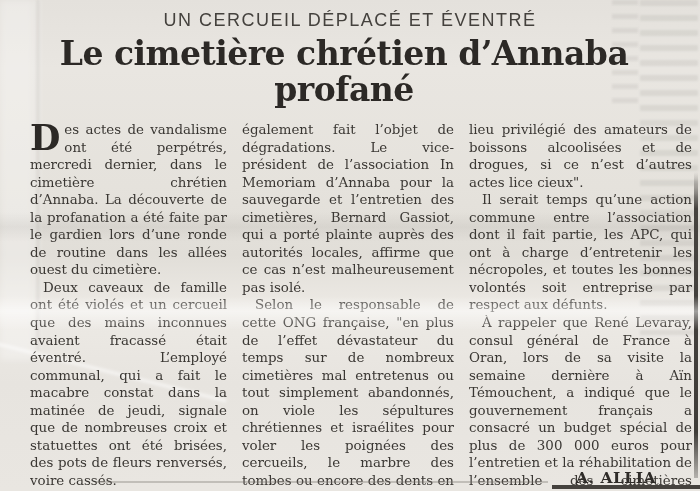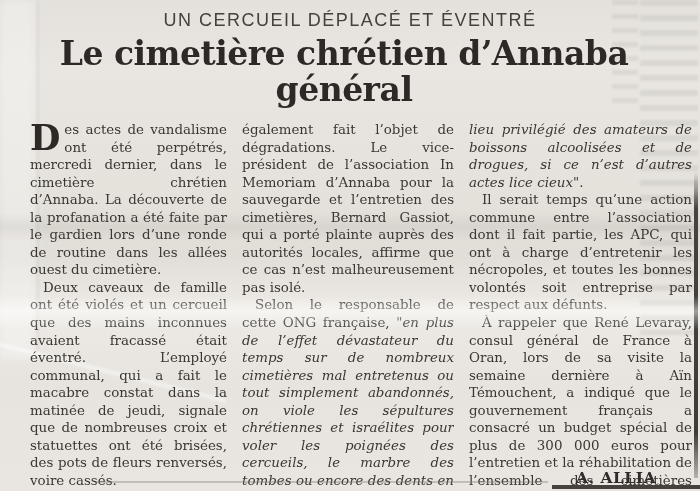--- a/index.html
+++ b/index.html
@@ -47,39 +47,39 @@
   .columns{position:absolute;left:30px;top:121px;width:662px;height:366px;
     display:flex;gap:15px;z-index:2;}
   .col{text-align:justify;font-size:13.4px;line-height:17.55px;overflow:hidden;}
   .col-1{width:197px;}
   .col-2{width:212px;}
   .col-3{width:223px;}
   .col p{margin:0;text-indent:13px;}
   .col p.noindent{text-indent:0;}
   .dropcap{float:left;font-size:35px;line-height:29px;font-weight:bold;
     padding:2px 4px 0 0;color:#2c2926;}
-  .it{font-style:italic;margin-top:36px;}
+  .it{margin-top:36px;}
   .byline{position:absolute;right:44px;top:468px;font-weight:bold;font-size:15.5px;
     letter-spacing:.5px;color:#2f2c29;z-index:2;}
 </style>
 </head>
 <body>
 
 <div class="paper">
 
   <div class="edge-left-light"></div>
   <div class="fold-left"></div>
   <div class="crease-diagonal"></div>
   <div class="showthrough-right"></div>
   <div class="showthrough-right2"></div>
 
   <div class="kicker">UN CERCUEIL DÉPLACÉ ET ÉVENTRÉ</div>
   <div class="headline">
     <div>Le cimetière chrétien d’Annaba</div>
-    <div>général</div>
+    <div>profané</div>
   </div>
 
   <div class="columns">
       <div class="col col-1">
         <p class="noindent"><span class="dropcap">D</span><span>es actes de vandalisme ont été perpétrés, mercredi dernier, dans le cimetière chrétien d’Annaba. La découverte de la profanation a été faite par le gardien lors d’une ronde de routine dans les allées ouest du cimetière.</span></p>
         <p><span>Deux caveaux de famille ont été violés et un cercueil que des mains inconnues avaient fracassé était éventré. L’employé communal, qui a fait le macabre constat dans la matinée de jeudi, signale que de nombreuses croix et statuettes ont été brisées, des pots de fleurs renversés, voire cassés.</span></p>
       </div>
       <div class="col col-2">
         <p class="noindent"><span>également fait l’objet de dégradations. Le vice-président de l’association In Memoriam d’Annaba pour la sauvegarde et l’entretien des cimetières, Bernard Gassiot, qui a porté plainte auprès des autorités locales, affirme que ce cas n’est malheureusement pas isolé.</span></p>
         <p><span>Selon le responsable de cette ONG française, </span><span class="it">"en plus de l’effet dévastateur du temps sur de nombreux cimetières mal entretenus ou tout simplement abandonnés, on viole les sépultures chrétiennes et israélites pour voler les poignées des cercueils, le marbre des tombes ou encore des dents en or ou des bijoux"</span></p>

